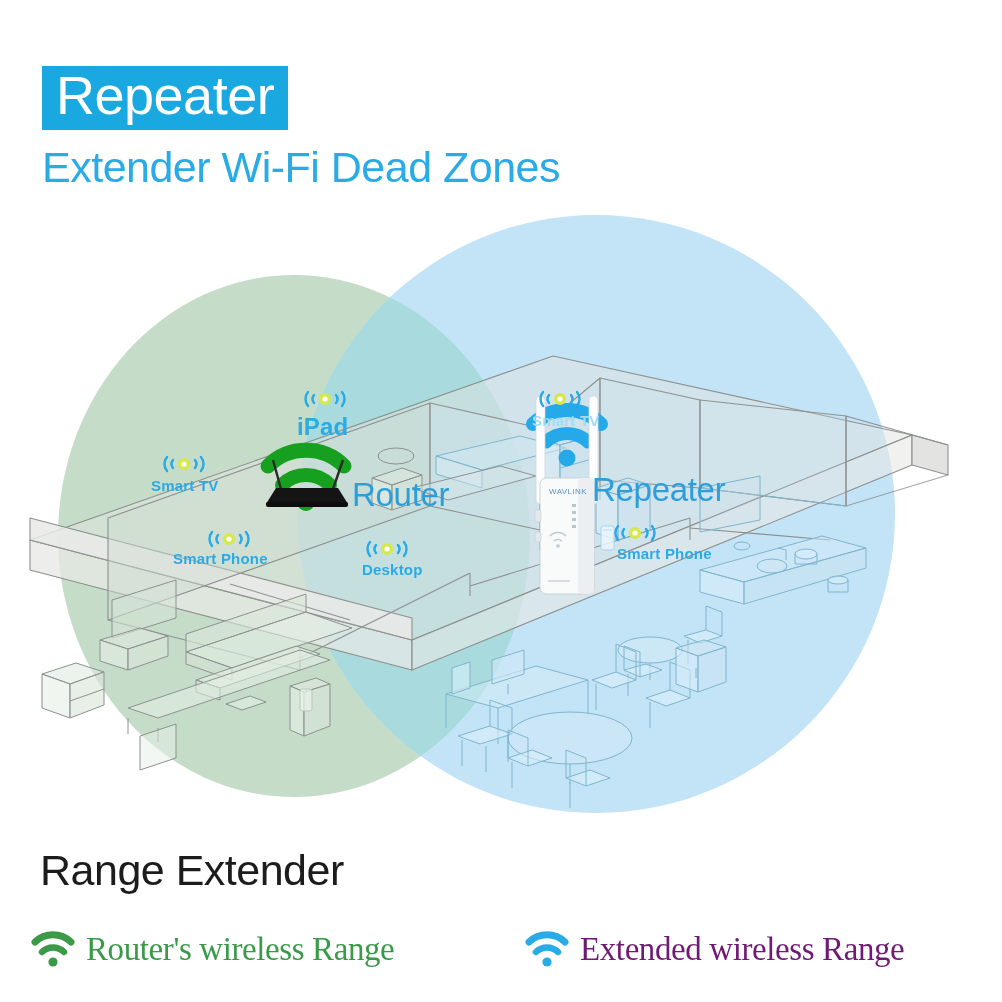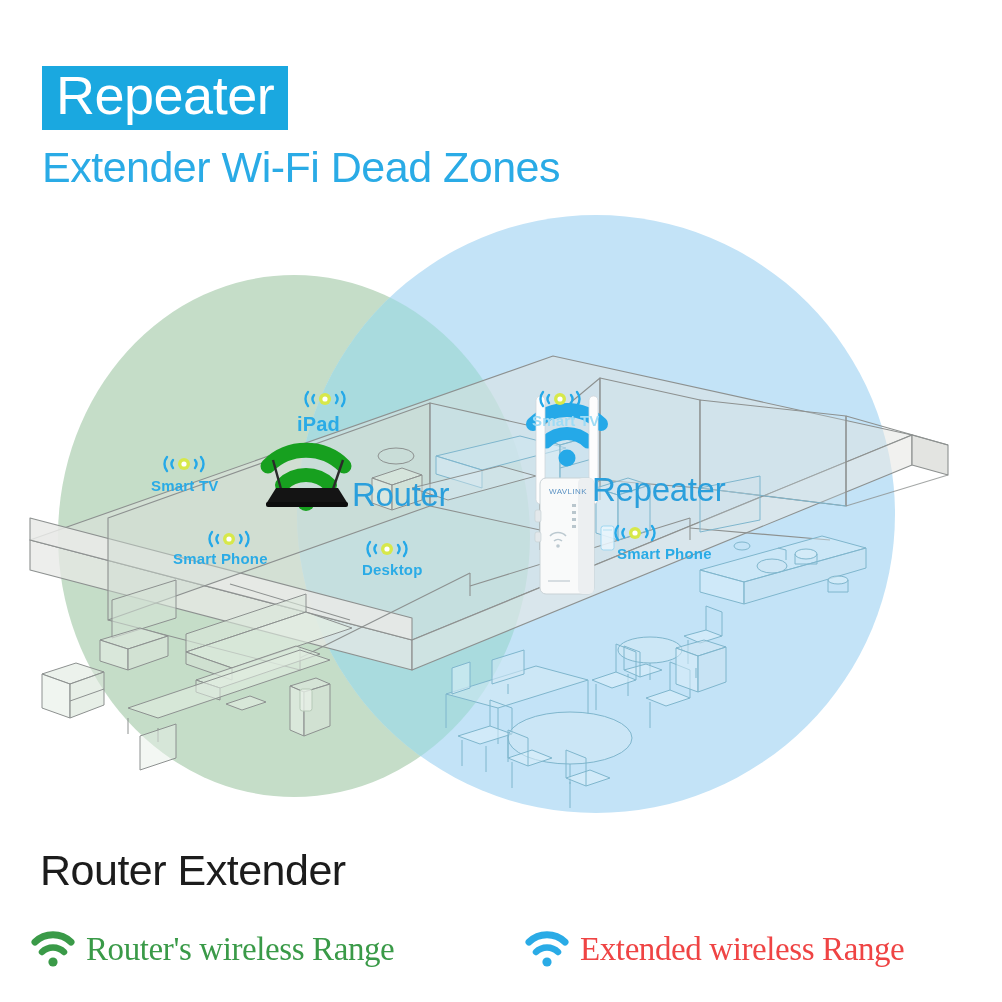--- a/index.html
+++ b/index.html
@@ -14,31 +14,31 @@
            font-family:"Liberation Sans",sans-serif;white-space:nowrap;}
 
   
   .ft-title{position:absolute;left:40px;top:798px;font-size:43px;color:#1c1c1c;letter-spacing:-0.5px;
             font-family:"Liberation Sans",sans-serif;white-space:nowrap;}
   .legend{position:absolute;top:880px;display:flex;align-items:center;gap:10px;}
   .legend.l1{left:30px;}
   .legend.l2{left:524px;}
   .legend .lbl{font-size:33px;letter-spacing:-0.4px;white-space:nowrap;font-family:Liberation Serif, serif;}
   .legend.l1 .lbl{color:#3a9a48;}
-  .legend.l2 .lbl{color:#ef4444;}
+  .legend.l2 .lbl{color:#701a75;}
   .legend svg{display:block;}
 
   
   #diagram{position:absolute;left:0;top:140px;width:1002px;height:660px;}
   #diagram svg{display:block;}
   .dlabel{position:absolute;font-family:"Liberation Sans",sans-serif;white-space:nowrap;pointer-events:none;}
   .big-lbl{font-size:33px;color:#2a9fdc;letter-spacing:-0.3px;}
   .sm-lbl{font-size:15px;color:#2aabe6;font-weight:bold;letter-spacing:0.2px;}
   .sm-lbl.white{color:#9fdcf5;}
-  .ipad-lbl{font-size:20px;color:#2aabe6;font-weight:bold;letter-spacing:0.2px;}
+  .ipad-lbl{font-size:24px;color:#2aabe6;font-weight:bold;letter-spacing:0.2px;}
   .badge{position:absolute;}
 </style>
 </head>
 <body>
 
 <div id="stage">
 
   <div class="hdr-badge">
     <span>Repeater</span>
   </div>
@@ -360,21 +360,21 @@
           <circle cx="26" cy="13" r="2.6" fill="#ffffff"></circle>
       </svg>
     </div>
     <div class="dlabel sm-lbl" style="left:617px;top:357px;">Smart Phone</div>
 
     <div class="dlabel big-lbl" style="left:352px;top:288px;">Router</div>
     <div class="dlabel big-lbl" style="left:592px;top:283px;">Repeater</div>
 
   </div>
 
-  <div class="ft-title">Router Extender</div>
+  <div class="ft-title">Range Extender</div>
 
   <div class="legend l1">
     <svg width="46" height="42" viewBox="0 0 46 42">
       <g fill="none" stroke="#3a9a48" stroke-linecap="round">
         <path d="M 5 14 A 26 26 0 0 1 41 14" stroke-width="7"></path>
         <path d="M 12 24 A 15.5 15.5 0 0 1 34 24" stroke-width="6.5"></path>
       </g>
       <circle cx="23" cy="34" r="4.6" fill="#3a9a48"></circle>
     </svg>
     <span class="lbl">Router's wireless Range</span>

